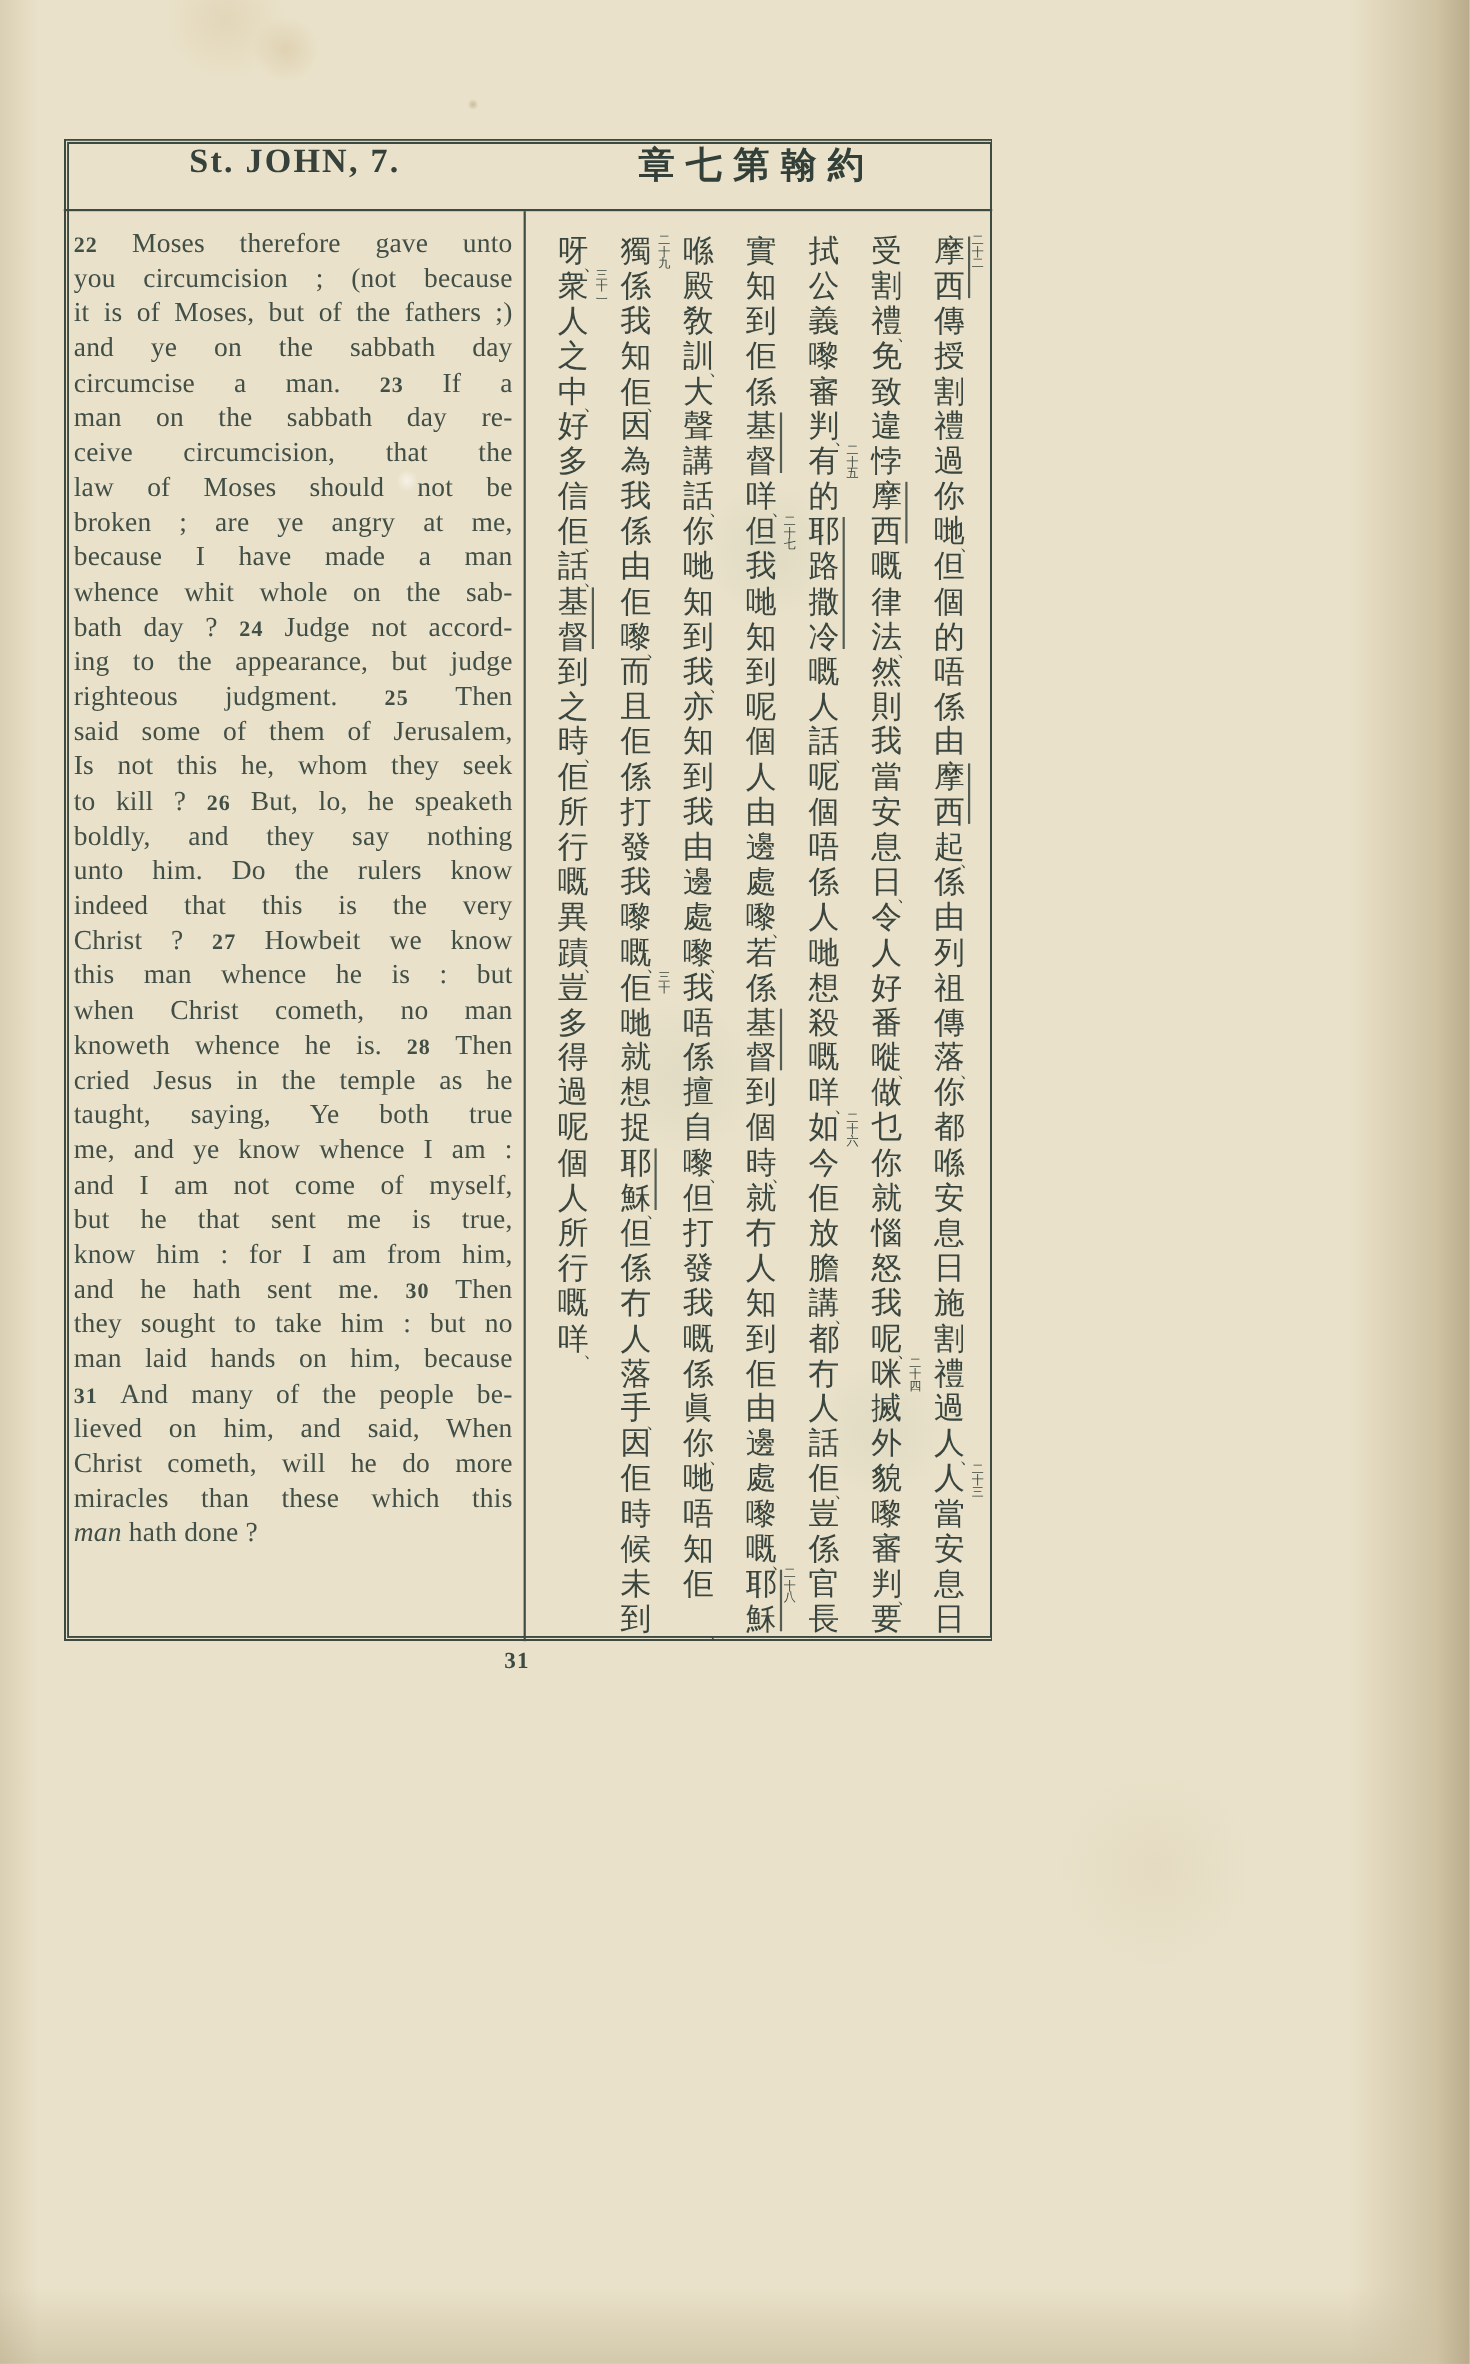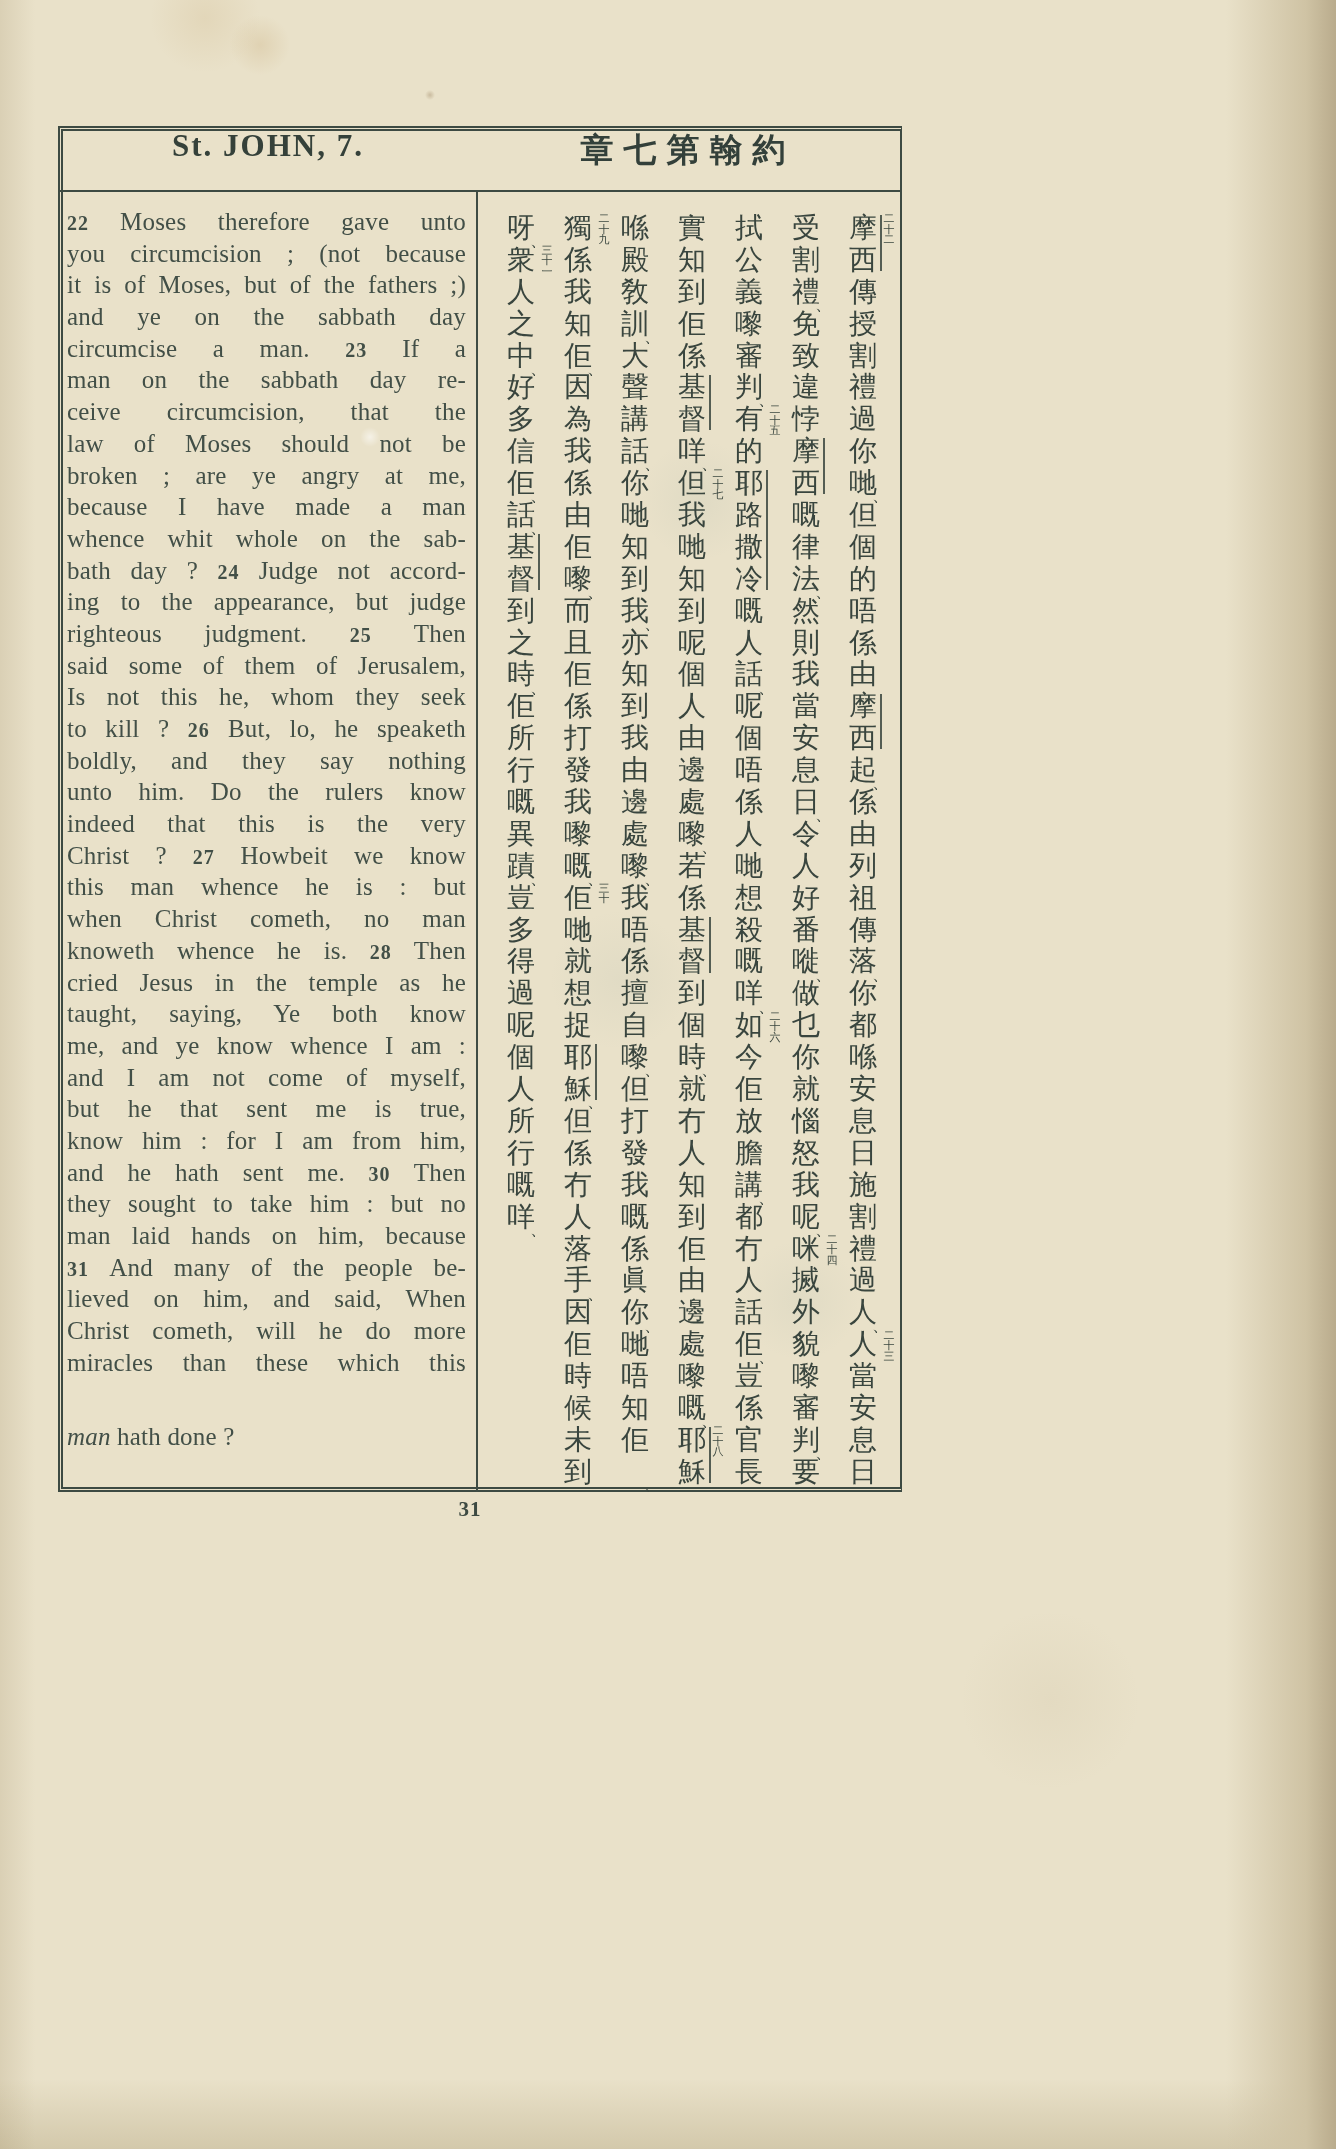--- a/index.html
+++ b/index.html
@@ -27,21 +27,21 @@
   #divider{position:absolute;left:476px;top:192px;width:2px;height:1300px;background:#3f4c44;}
   
   .htitle{position:absolute;top:128px;height:46px;color:#35413a;white-space:nowrap;}
   #entitle{left:100px;width:336px;text-align:center;font-size:31px;letter-spacing:2px;font-weight:600;}
   #zhtitle{left:520px;width:336px;text-align:center;font-size:33px;font-weight:700;letter-spacing:10px;
     font-family:"DejaVu Sans", sans-serif;color:#33403a;}
   
   #eng{position:absolute;left:67px;top:206px;width:399px;color:#424f47;font-size:25px;}
   .eline{height:31.7px;line-height:31.7px;text-align:justify;text-align-last:justify;white-space:nowrap;
     letter-spacing:.2px;}
-  .eline.short{text-align-last:left;margin-top:43px;}
+  .eline.short{text-align-last:left;}
   .vnum{font-weight:700;font-size:.80em;letter-spacing:1px;}
   .ital{font-style:italic;}
   
   .zcol{position:absolute;top:212px;width:38px;font-family:"DejaVu Sans", sans-serif;color:#39453e;}
   .zchar{height:31.9px;line-height:31.9px;font-size:28px;text-align:center;}
   .zpunct{position:absolute;right:-6px;width:16px;font-size:17px;line-height:14px;color:#39453e;}
   .zmark{position:absolute;right:-13px;width:12px;font-size:11px;line-height:10.5px;
     color:#39453e;text-align:center;}
   .zmark span{display:block;}
   .znm{position:absolute;right:0px;width:0;border-right:2px solid rgba(57,69,62,.85);}
@@ -77,21 +77,21 @@
       <div class="eline"><span>Is not this he, whom they seek</span></div>
       <div class="eline"><span>to kill ? </span><span class="vnum">26 </span><span>But, lo, he speaketh</span></div>
       <div class="eline"><span>boldly, and they say nothing</span></div>
       <div class="eline"><span>unto him. Do the rulers know</span></div>
       <div class="eline"><span>indeed that this is the very</span></div>
       <div class="eline"><span>Christ ? </span><span class="vnum">27 </span><span>Howbeit we know</span></div>
       <div class="eline"><span>this man whence he is : but</span></div>
       <div class="eline"><span>when Christ cometh, no man</span></div>
       <div class="eline"><span>knoweth whence he is. </span><span class="vnum">28 </span><span>Then</span></div>
       <div class="eline"><span>cried Jesus in the temple as he</span></div>
-      <div class="eline"><span>taught, saying, Ye both know</span></div>
+      <div class="eline"><span>taught, saying, Ye both true</span></div>
       <div class="eline"><span>me, and ye know whence I am :</span></div>
       <div class="eline"><span>and I am not come of myself,</span></div>
       <div class="eline"><span>but he that sent me is true,</span></div>
       <div class="eline"><span>know him : for I am from him,</span></div>
       <div class="eline"><span>and he hath sent me. </span><span class="vnum">30 </span><span>Then</span></div>
       <div class="eline"><span>they sought to take him : but no</span></div>
       <div class="eline"><span>man laid hands on him, because</span></div>
       <div class="eline"><span class="vnum">31 </span><span>And many of the people be-</span></div>
       <div class="eline"><span>lieved on him, and said, When</span></div>
       <div class="eline"><span>Christ cometh, will he do more</span></div>

